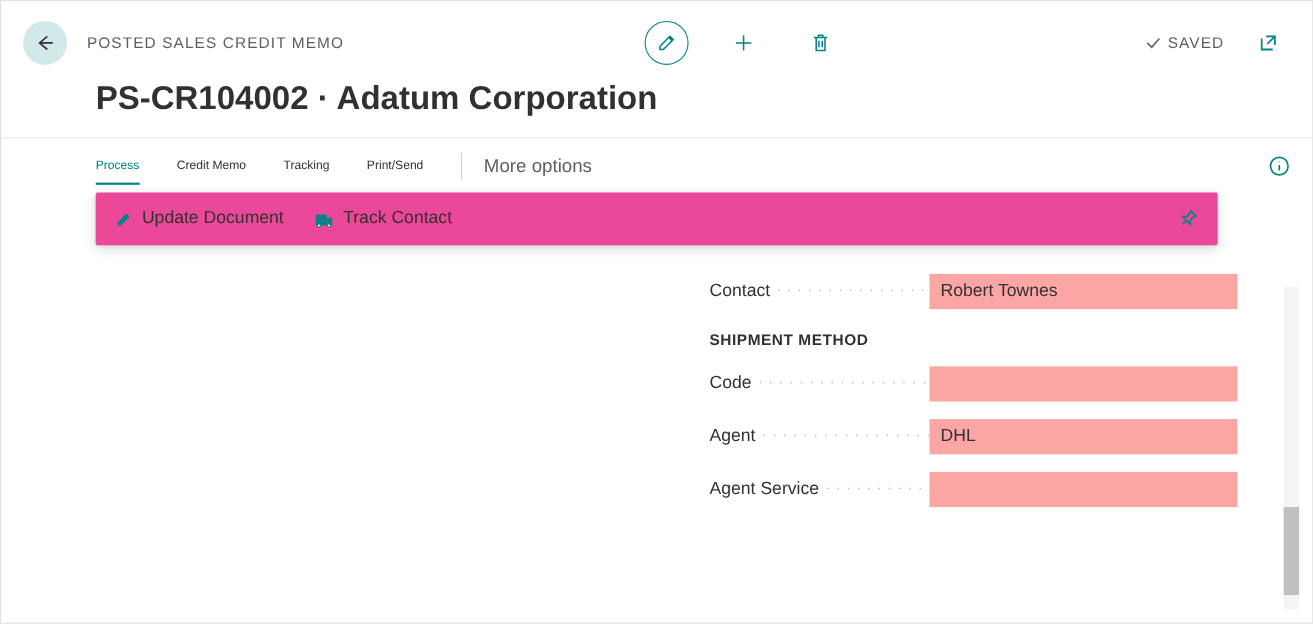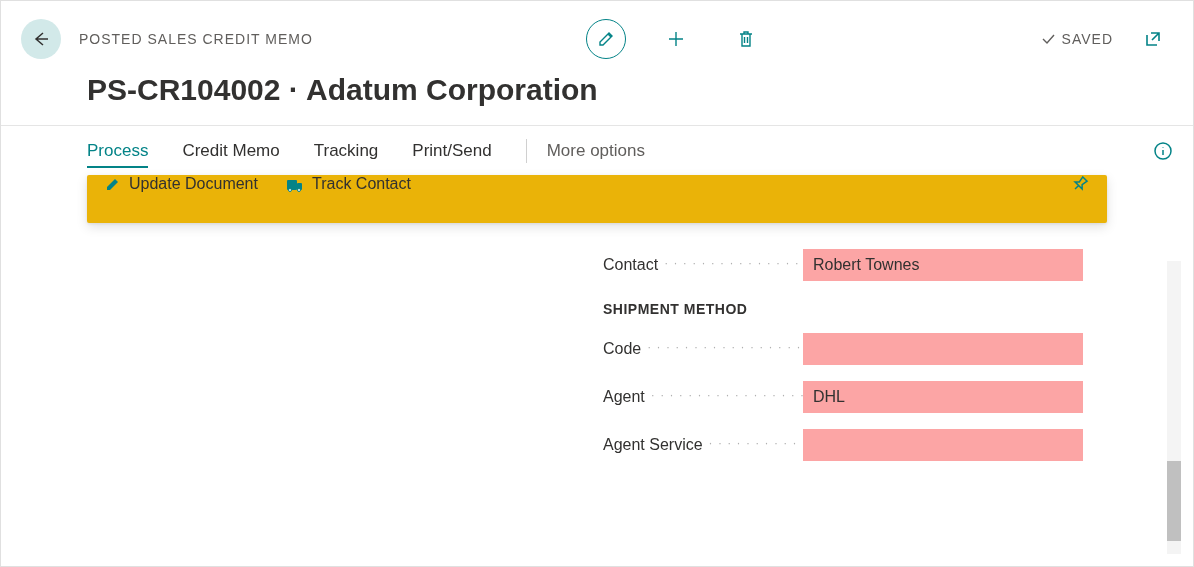--- a/index.html
+++ b/index.html
@@ -69,21 +69,21 @@
   }
   .tab-row {
     display: flex;
     align-items: center;
     border-top: 1px solid #e5e5e5;
     padding: 0 20px 0 86px;
     height: 50px;
     position: relative;
   }
   .tab {
-    font-size: 17px;
+    font-size: 11px;
     color: #323130;
     margin-right: 34px;
     cursor: pointer;
     height: 50px;
     display: flex;
     align-items: center;
     position: relative;
   }
   .tab.active {
     color: #038387;
@@ -106,26 +106,26 @@
     font-size: 17px;
     cursor: pointer;
   }
   .info-icon {
     margin-left: auto;
     color: #038387;
     cursor: pointer;
   }
   .action-bar {
     margin: 0 86px;
-    background: #eab308;
+    background: #ec4899;
     border-radius: 2px;
     box-shadow: 0 4px 12px rgba(0,0,0,0.12), 0 1px 3px rgba(0,0,0,0.08);
     height: 48px;
     display: flex;
-    align-items: flex-start;
+    align-items: center;
     padding: 0 18px;
     position: relative;
     z-index: 2;
   }
   .action-item {
     display: flex;
     align-items: center;
     gap: 8px;
     font-size: 16px;
     color: #323130;
@@ -133,21 +133,21 @@
     cursor: pointer;
   }
   .action-item .aicon { color: #038387; }
   .pin-icon {
     margin-left: auto;
     color: #038387;
     cursor: pointer;
   }
   .content {
     position: relative;
-    padding-right: 110px;
+    padding-right: 68px;
   }
   .fields-col {
     width: 480px;
     margin-left: auto;
     padding-top: 18px;
   }
   .field-row {
     display: flex;
     align-items: center;
     height: 48px;

